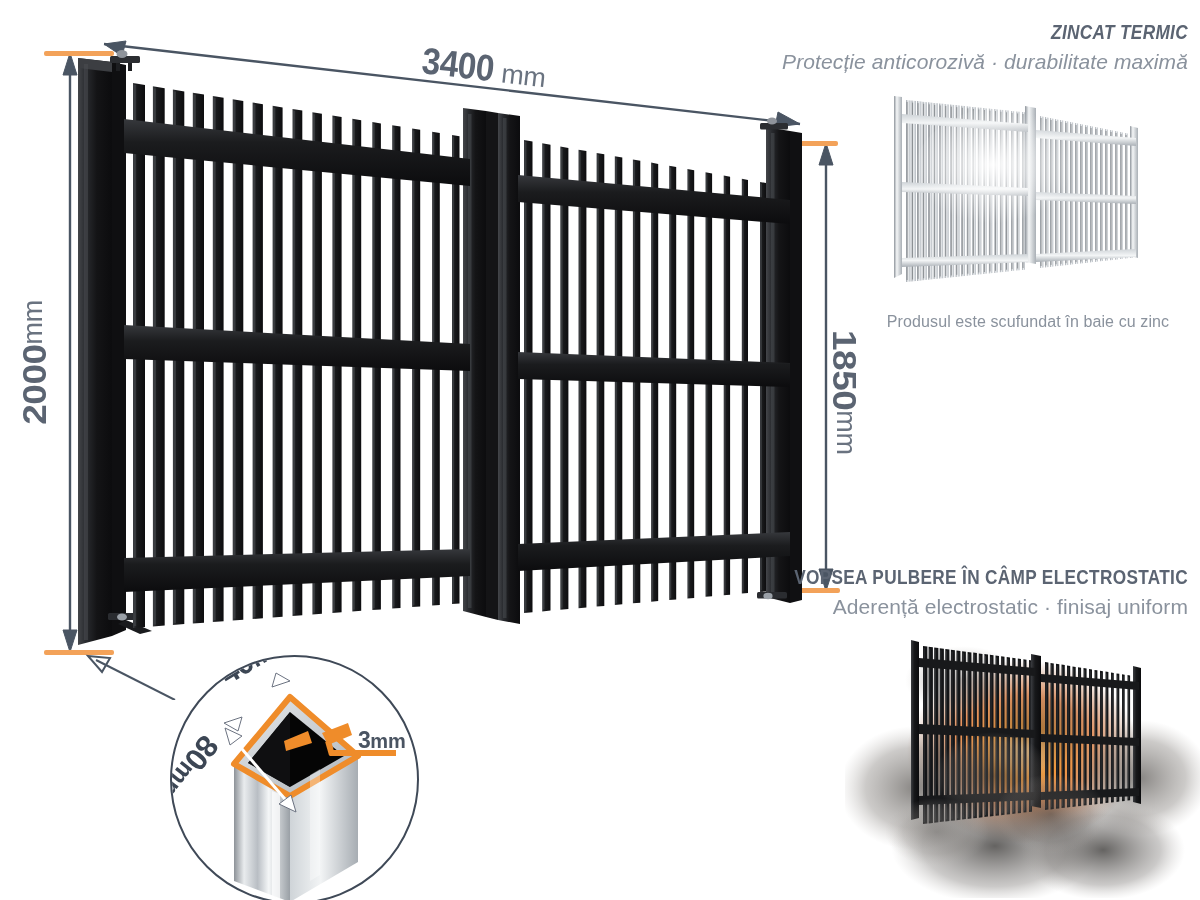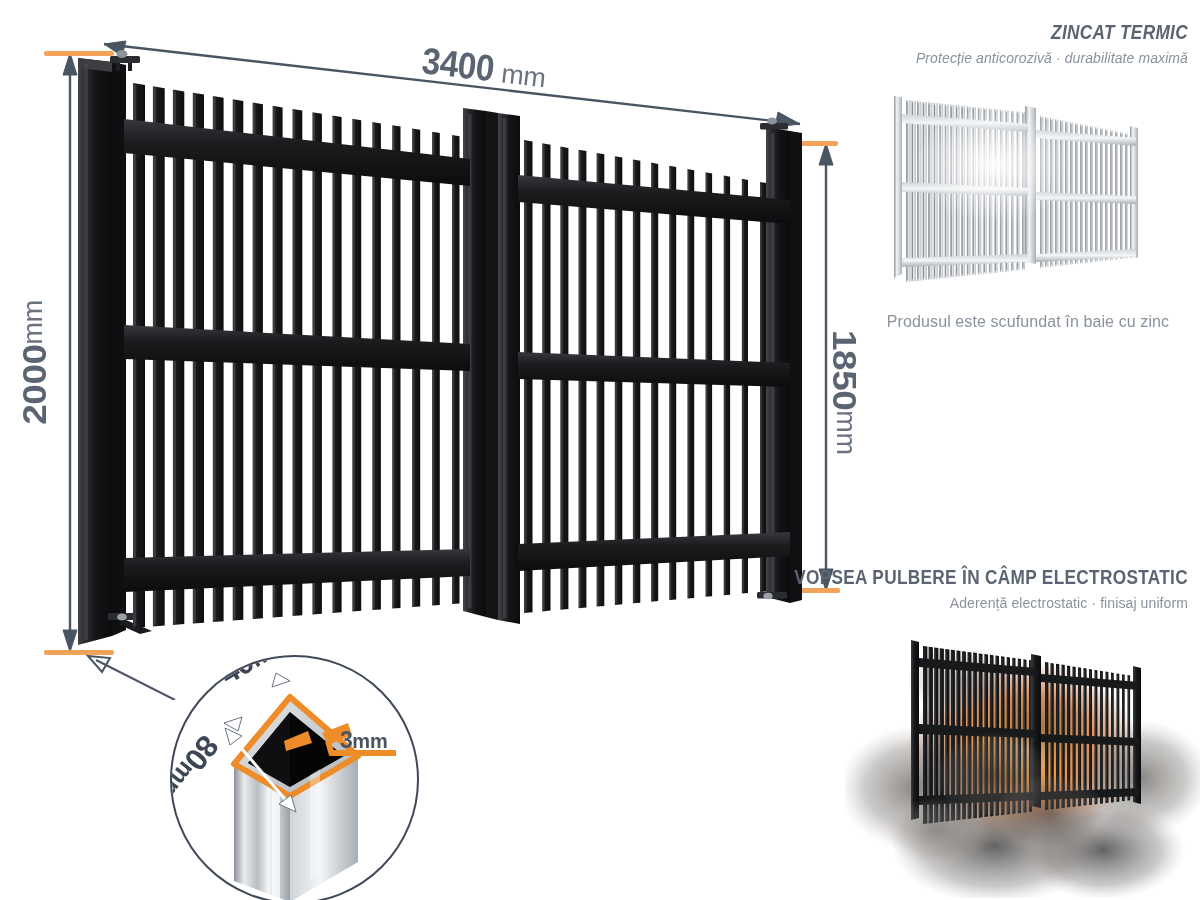--- a/index.html
+++ b/index.html
@@ -22,21 +22,21 @@
     font-weight:bold;
     font-size:21px;
     letter-spacing:.4px;
     color:#5b6472;
     transform:scaleX(.82);
     transform-origin:right center;
     white-space:nowrap;
     text-align:right;
   }
   .feat-sub{
-    font-size:14px;
+    font-size:21px;
     font-weight:400;
     color:#8a929d;
     white-space:nowrap;
     text-align:right;
     letter-spacing:.1px;
   }
   .caption{
     font-size:16px;
     color:#8a929d;
     white-space:nowrap;
@@ -351,21 +351,21 @@
 
     
     <div class="abs callout nosel" style="left:42px;top:6px;transform:rotate(-31deg);transform-origin:left top;">
       <span class="num">40</span><span class="unit">mm</span>
     </div>
 
     <div class="abs callout nosel" style="left:52px;top:92px;transform:rotate(128deg);transform-origin:left top;">
       <span class="num">80</span><span class="unit">mm</span>
     </div>
 
-    <div class="abs callout callout-sm nosel" style="left:168px;top:72px;">
+    <div class="abs callout callout-sm nosel" style="left:186px;top:72px;">
       <span class="num">3</span><span class="unit">mm</span>
     </div>
   </div>
 
   <div class="abs" style="left:600px;top:20px;width:588px;font-style:italic;">
     <div class="feat-title">ZINCAT TERMIC</div>
     <div class="feat-sub" style="margin-top:6px;">Protecție anticorozivă · durabilitate maximă</div>
   </div>
 
   <div class="thumb" style="left:868px;top:86px;width:320px;height:210px;">

